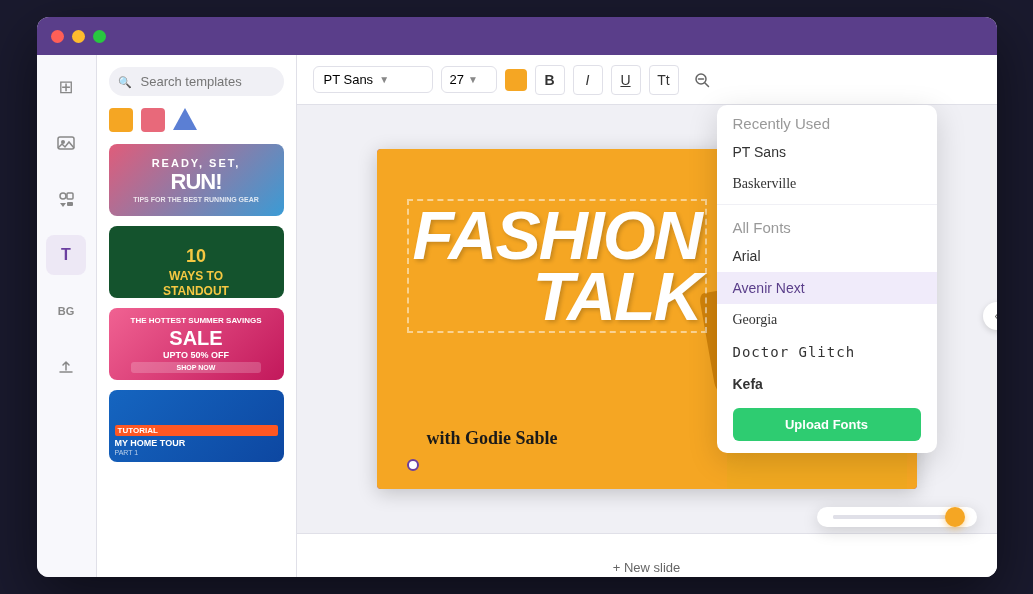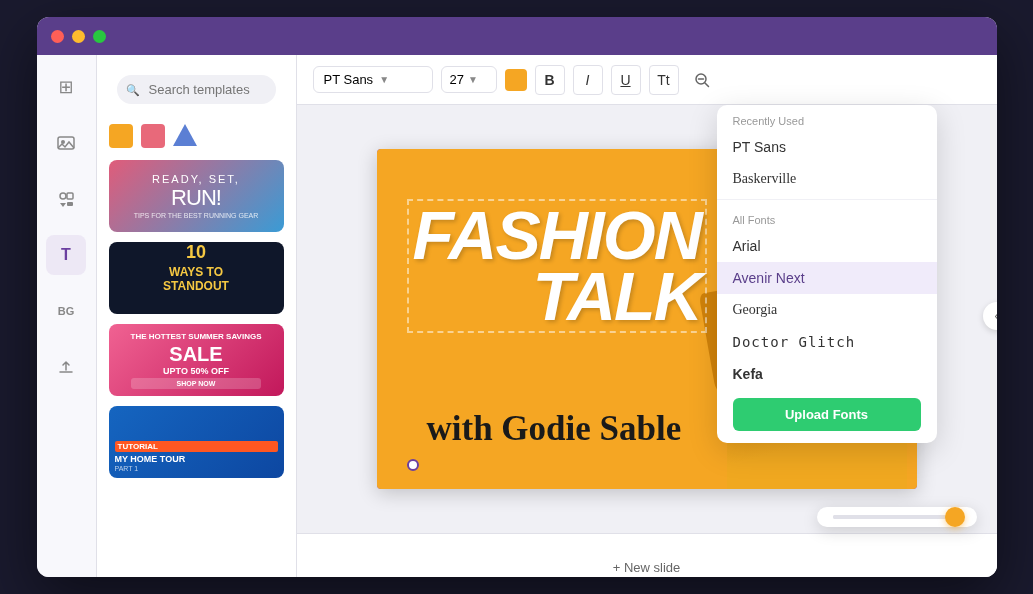--- a/index.html
+++ b/index.html
@@ -75,21 +75,21 @@
     .content-panel {
       width: 200px;
       background: #fff;
       border-right: 1px solid #e0e0e8;
       display: flex;
       flex-direction: column;
       flex-shrink: 0;
       overflow: hidden;
     }
     .search-bar {
-      padding: 20px;
+      padding: 12px;
     }
     .search-input {
       width: 100%;
       background: #f0f0f5;
       border: none;
       border-radius: 20px;
       padding: 7px 12px 7px 32px;
       font-size: 13px;
       color: #999;
       outline: none;
@@ -153,34 +153,34 @@
       width: 100%;
       height: 100%;
       display: flex;
       align-items: center;
       justify-content: center;
       background: linear-gradient(135deg, #e05c7a 0%, #3a9bd5 100%);
     }
     .thumb1-text {
       color: white;
       font-size: 14px;
-      font-weight: 400;
+      font-weight: 700;
       text-align: center;
       line-height: 1.1;
       text-transform: uppercase;
     }
     .thumb2 {
       background: #1a237e;
     }
     .thumb2-inner {
       width: 100%;
       height: 100%;
-      background: #0f172a;
-      display: flex;
-      align-items: flex-start;
+      background: #14532d;
+      display: flex;
+      align-items: flex-end;
       justify-content: center;
     }
     .thumb2-text {
       color: #f5c842;
       font-size: 11px;
       font-weight: 900;
       text-align: center;
       text-transform: uppercase;
     }
     .thumb3 {
@@ -351,21 +351,21 @@
       letter-spacing: -2px;
       text-shadow: 2px 2px 4px rgba(0,0,0,0.2);
       border: 2px dashed rgba(255,255,255,0.5);
       padding: 4px;
     }
     .godie-text {
       position: absolute;
       left: 50px;
       bottom: 40px;
       color: #1a1a1a;
-      font-size: 35px;
+      font-size: 18px;
       font-family: 'Brush Script MT', cursive;
       font-weight: bold;
     }
     .slide-bar {
       background: white;
       height: 44px;
       display: flex;
       align-items: center;
       justify-content: center;
       border-top: 1px solid #e0e0e8;
@@ -389,21 +389,21 @@
       right: 60px;
       width: 220px;
       background: white;
       border-radius: 10px;
       box-shadow: 0 8px 30px rgba(0,0,0,0.15);
       z-index: 100;
       overflow: hidden;
       padding-bottom: 12px;
     }
     .dropdown-section-label {
-      font-size: 11px;
+      font-size: 15px;
       color: #999;
       padding: 10px 16px 4px;
       text-transform: none;
     }
     .dropdown-item {
       padding: 8px 16px;
       font-size: 14px;
       cursor: pointer;
       color: #333;
     }

